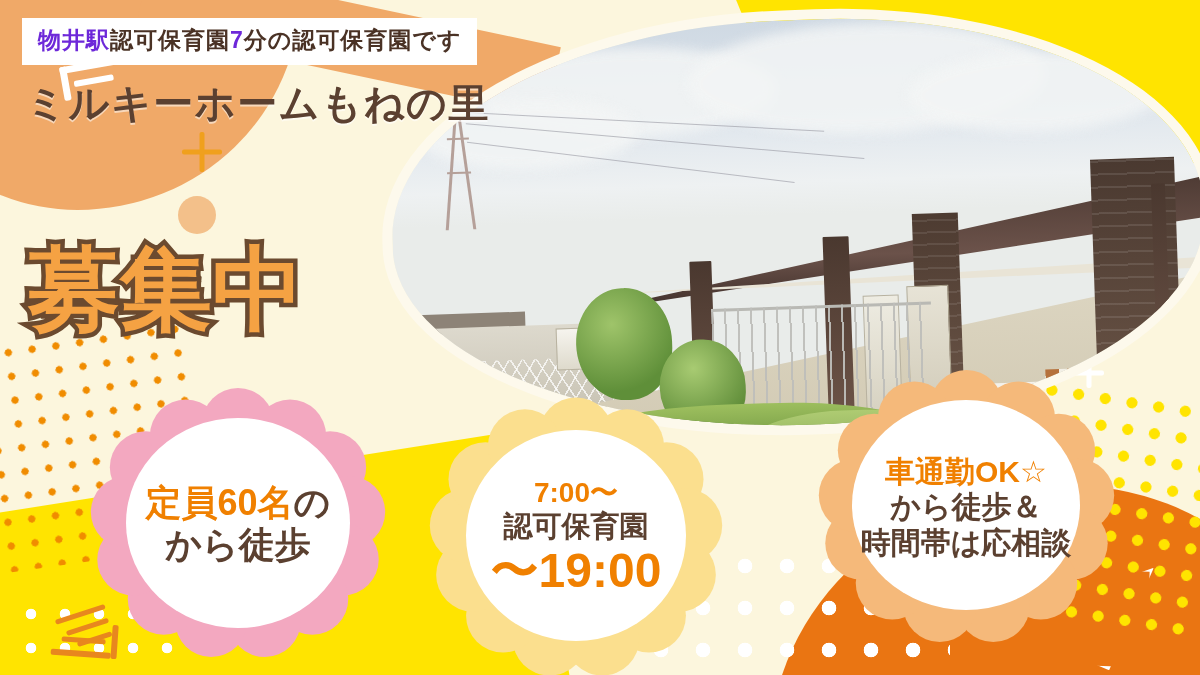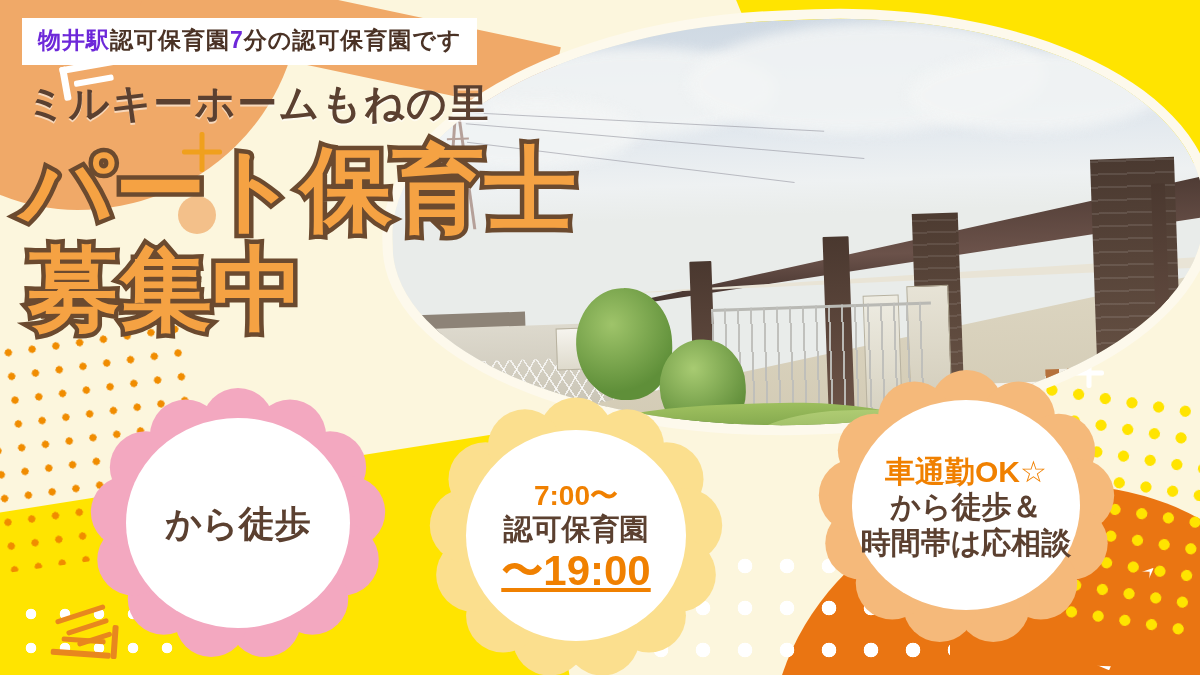--- a/index.html
+++ b/index.html
@@ -340,21 +340,21 @@
   #badge1{left:92px;top:390px;width:292px;height:268px;}
   #badge1 .badge-core{left:34px;top:28px;right:34px;bottom:30px;}
   #badge1 .l1{font-size:36px;}
   #badge1 .l2{font-size:36px;}
 
   
   #badge2{left:432px;top:400px;width:288px;height:275px;}
   #badge2 .badge-core{left:34px;top:30px;right:34px;bottom:34px;}
   #badge2 .l1{font-size:28px;}
   #badge2 .l2{font-size:29px;}
-  #badge2 .l3{font-size:42px;text-decoration:underline;}
+  #badge2 .l3{font-size:48px;}
   #badge2 .l4{font-size:21px;}
 
   
   #badge3{left:820px;top:372px;width:292px;height:270px;}
   #badge3 .badge-core{left:32px;top:28px;right:32px;bottom:32px;}
   #badge3 .l1{font-size:30px;}
   #badge3 .l2{font-size:30px;}
   #badge3 .l3{font-size:30px;}
 </style>
 </head>
@@ -464,41 +464,41 @@
 
   <div class="topbar">
     <div class="t"><span class="o">物井駅</span><span>認可保育園</span><span class="o">7</span><span>分の認可保育園です</span></div>
   </div>
 
   <div class="sub-name">ミルキーホームもねの里</div>
 
   <div class="dot-accent"></div>
   <div class="plus plus-big"></div>
 
-  <div class="big1">パート保育士</div>
   <div class="big2">募集中</div>
 
   <div class="badge" id="badge1">
     <div class="petals" style="--pc:#f3a8c0;">
         <i style="--pw: 72px; transform: translate(6.85802e-15px, -100px);"></i>
         <i style="--pw: 72px; transform: translate(52.049px, -88.5456px);"></i>
         <i style="--pw: 72px; transform: translate(92.1742px, -56.8065px);"></i>
         <i style="--pw: 72px; transform: translate(111.183px, -12.0537px);"></i>
         <i style="--pw: 72px; transform: translate(104.722px, 35.4605px);"></i>
         <i style="--pw: 72px; transform: translate(74.2697px, 74.8511px);"></i>
         <i style="--pw: 72px; transform: translate(26.8034px, 97.0942px);"></i>
         <i style="--pw: 72px; transform: translate(-26.8034px, 97.0942px);"></i>
         <i style="--pw: 72px; transform: translate(-74.2697px, 74.8511px);"></i>
         <i style="--pw: 72px; transform: translate(-104.722px, 35.4605px);"></i>
         <i style="--pw: 72px; transform: translate(-111.183px, -12.0537px);"></i>
         <i style="--pw: 72px; transform: translate(-92.1742px, -56.8065px);"></i>
         <i style="--pw: 72px; transform: translate(-52.049px, -88.5456px);"></i>
       </div>
     <div class="badge-core"></div>
     <div class="badge-txt">
+      <div class="l1"><span class="lo">定員60名</span><span class="lb">の</span></div>
       <div class="l2 lb">から徒歩</div>
     </div>
   </div>
 
   <div class="badge" id="badge2">
     <div class="petals" style="--pc:#fbdf8e;">
         <i style="--pw: 74px; transform: translate(6.73556e-15px, -103.5px);"></i>
         <i style="--pw: 74px; transform: translate(51.1195px, -91.6447px);"></i>
         <i style="--pw: 74px; transform: translate(90.5282px, -58.7947px);"></i>
         <i style="--pw: 74px; transform: translate(109.198px, -12.4755px);"></i>

